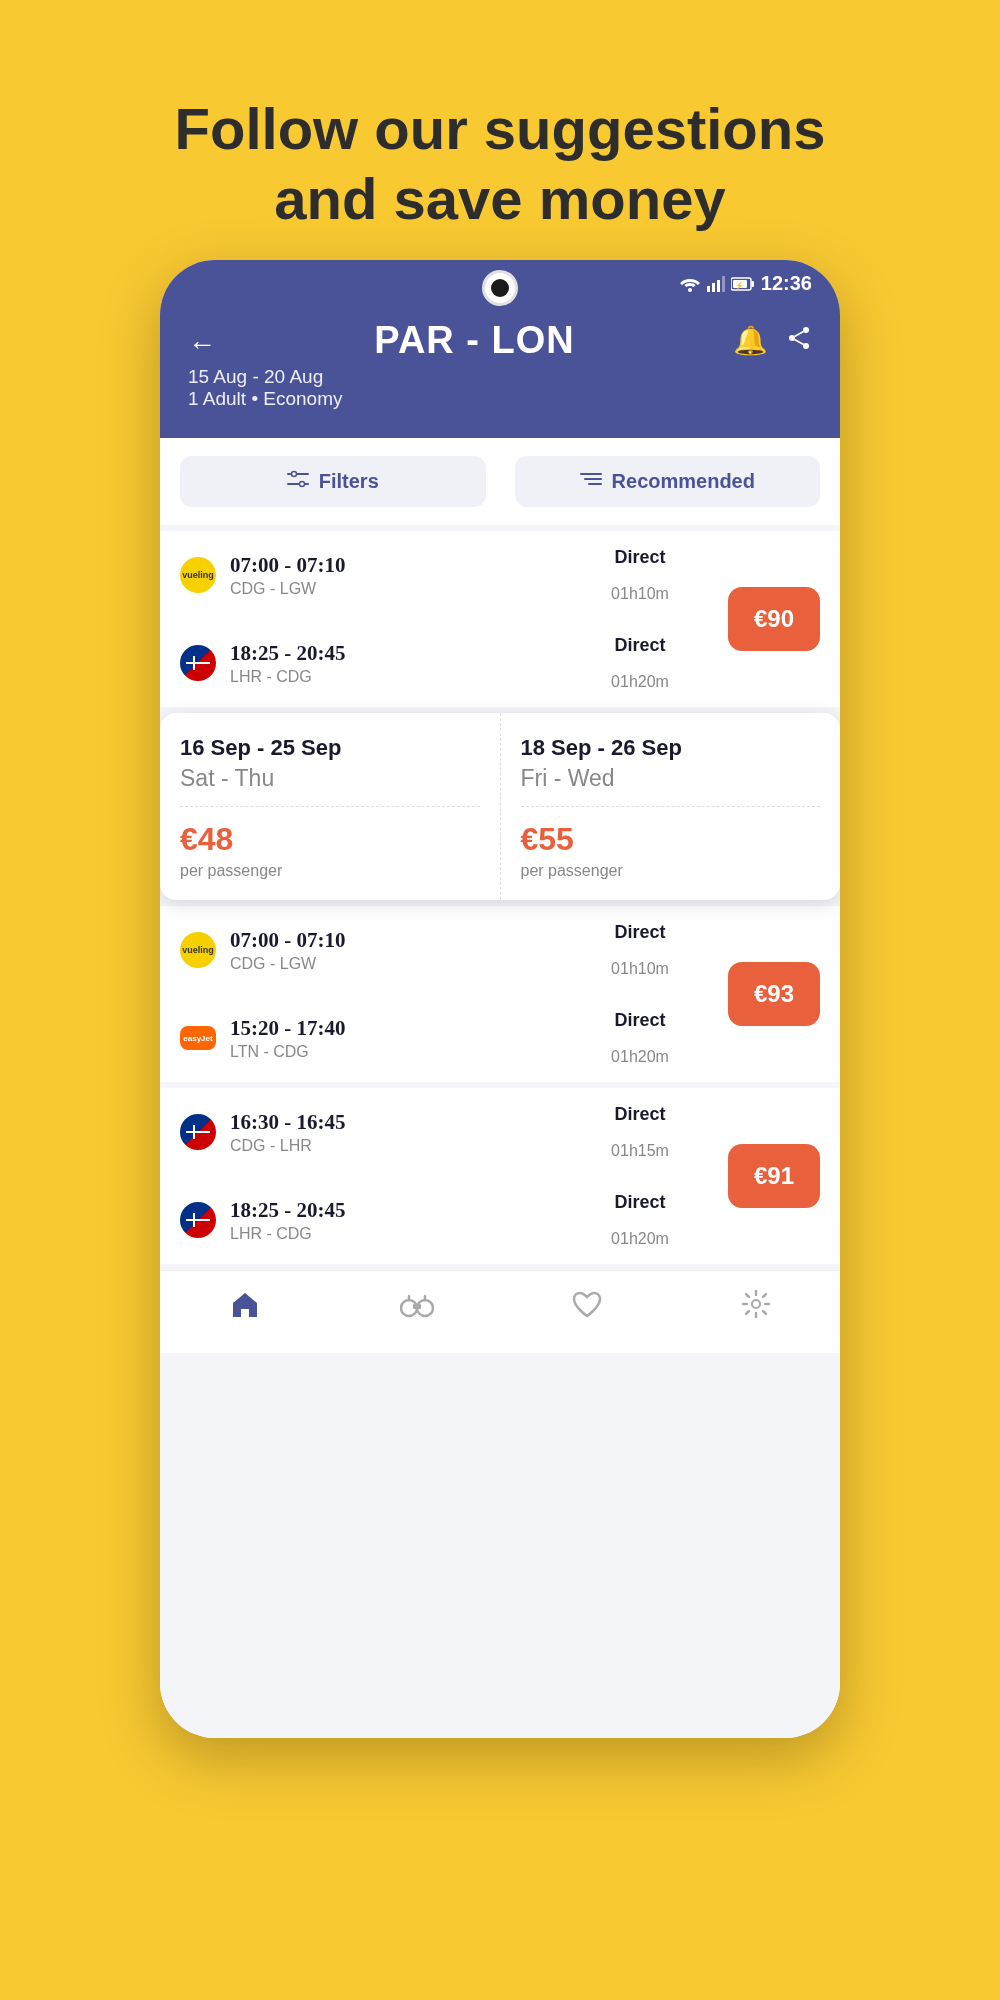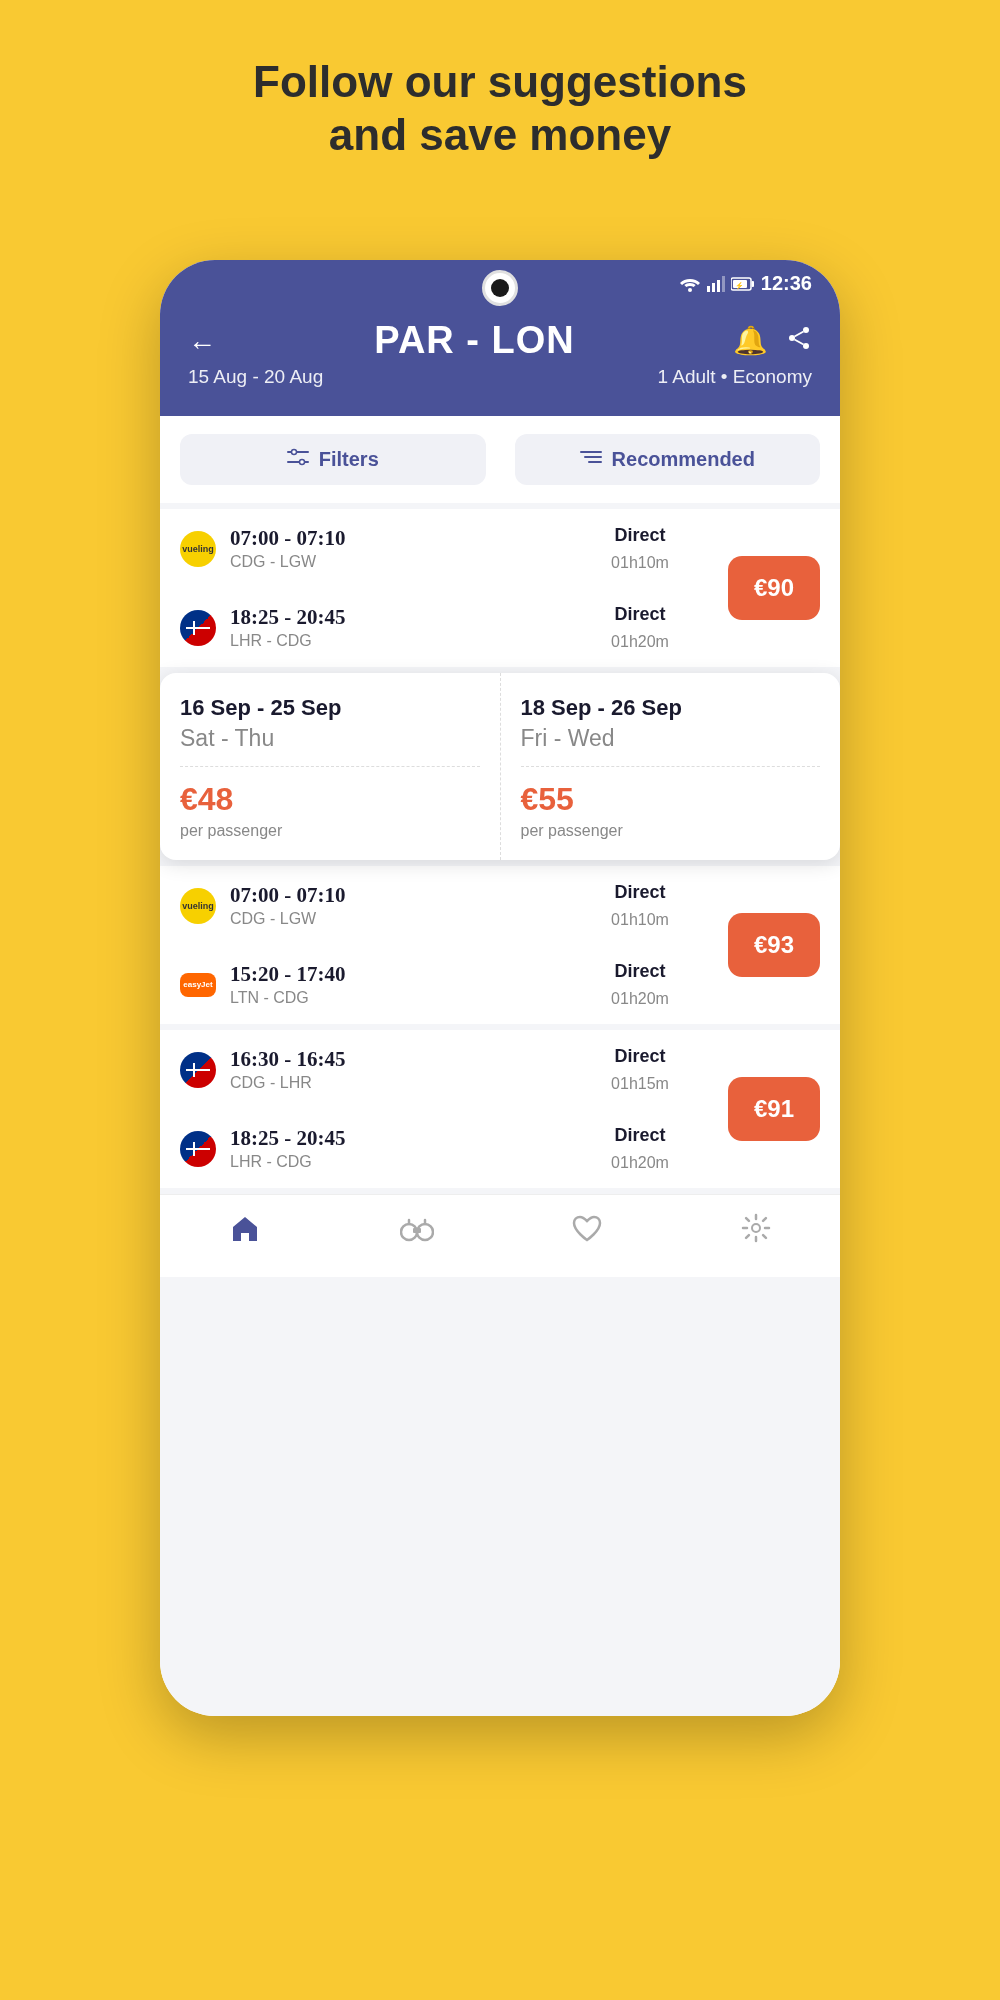--- a/index.html
+++ b/index.html
@@ -8,26 +8,25 @@
       height: 2000px;
       background: #F9C932;
       font-family: -apple-system, BlinkMacSystemFont, 'Segoe UI', sans-serif;
       overflow: hidden;
       position: relative;
     }
 
     
     .page-headline {
       text-align: center;
-      padding: 32px 80px 30px;
+      padding: 94px 80px 30px;
       color: #2d2d2d;
-      font-size: 44px;
+      font-size: 58px;
       font-weight: 800;
       line-height: 1.2;
-      margin-top: 24px;
     }
 
     
     .phone-container {
       position: absolute;
       top: 260px;
       left: 50%;
       transform: translateX(-50%);
       width: 680px;
       background: #ffffff;
@@ -111,20 +110,21 @@
     }
     .share-icon {
       font-size: 24px;
       color: #ffffff;
     }
     .route-meta {
       display: flex;
       justify-content: space-between;
       align-items: flex-start;
       margin-top: 2px;
+      flex-direction: column;
     }
     .route-dates {
       font-size: 19px;
       color: rgba(255,255,255,0.9);
     }
     .route-passengers {
       font-size: 19px;
       color: rgba(255,255,255,0.9);
     }
 
@@ -186,21 +186,21 @@
       min-width: 100px;
     }
     .flight-type {
       font-size: 18px;
       font-weight: 600;
       color: #1a1a2e;
     }
     .flight-duration {
       font-size: 16px;
       color: #888;
-      margin-top: 8px;
+      margin-top: 17px;
     }
     .price-btn {
       background: #E8613C;
       color: #ffffff;
       border: none;
       border-radius: 14px;
       padding: 18px 26px;
       font-size: 24px;
       font-weight: 700;
       cursor: pointer;

